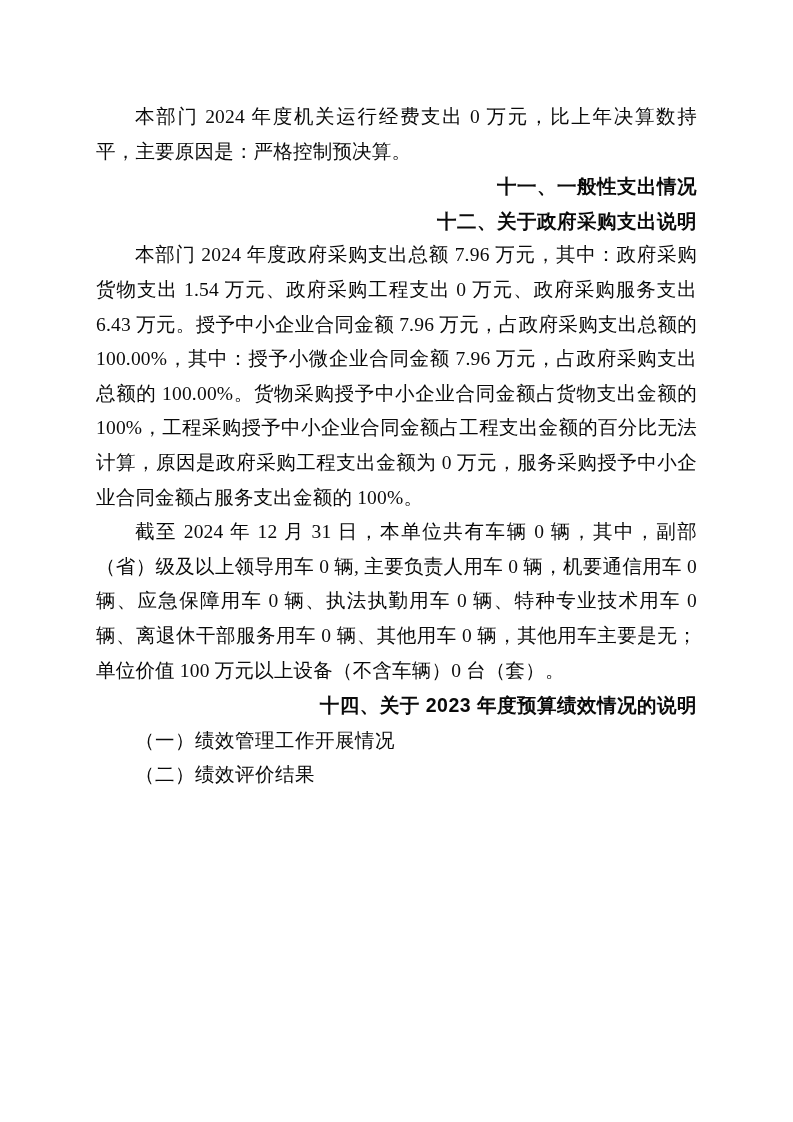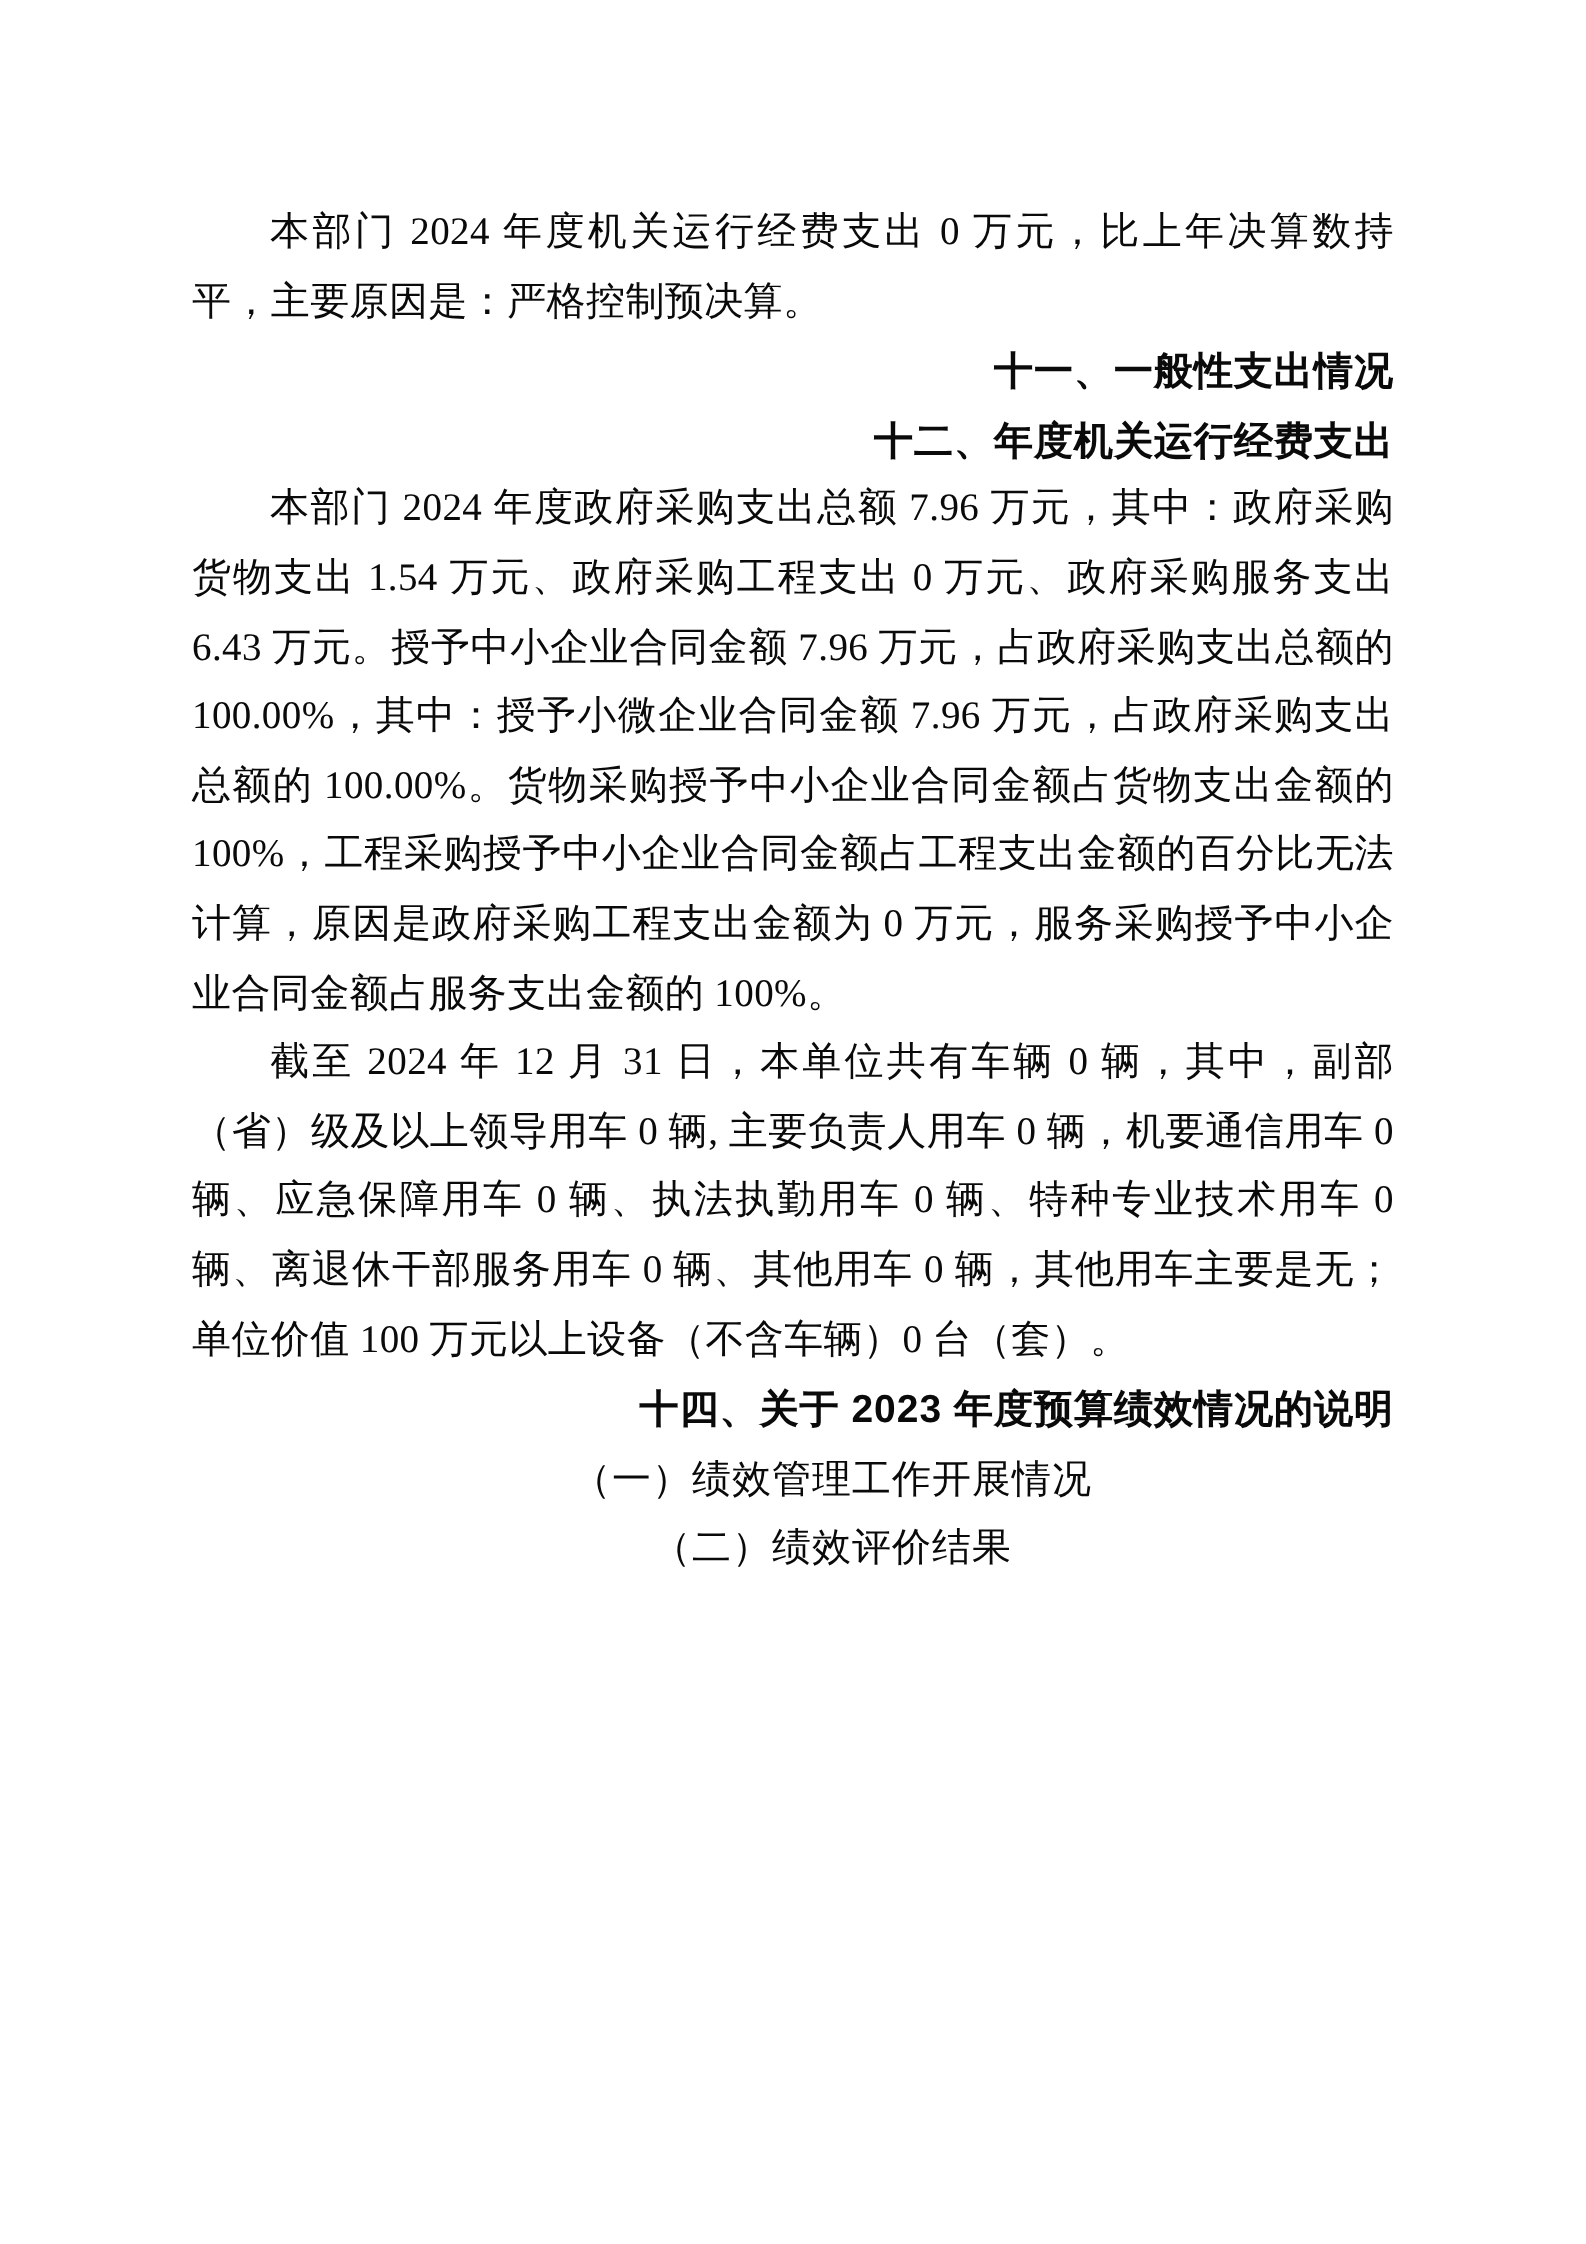--- a/index.html
+++ b/index.html
@@ -31,31 +31,31 @@
     font-family: "Liberation Sans", "DejaVu Sans", sans-serif;
     font-weight: bold;
     text-indent: 2em;
     text-align: right;
     letter-spacing: 0.5px;
   }
   .subheading {
     font-family: "Liberation Sans", "DejaVu Sans", sans-serif;
     font-weight: normal;
     text-indent: 2em;
-    text-align: center;
+    text-align: left;
     letter-spacing: 0.5px;
   }
 </style>
 </head>
 <body>
 
 <div class="page">
   <div class="content">
     <p class="para">本部门 2024 年度机关运行经费支出 0 万元，比上年决算数持平，主要原因是：严格控制预决算。</p>
     <p class="heading">十一、一般性支出情况</p>
-    <p class="heading">十二、年度机关运行经费支出</p>
+    <p class="heading">十二、关于政府采购支出说明</p>
     <p class="para">本部门 2024 年度政府采购支出总额 7.96 万元，其中：政府采购货物支出 1.54 万元、政府采购工程支出 0 万元、政府采购服务支出 6.43 万元。授予中小企业合同金额 7.96 万元，占政府采购支出总额的 100.00%，其中：授予小微企业合同金额 7.96 万元，占政府采购支出总额的 100.00%。货物采购授予中小企业合同金额占货物支出金额的 100%，工程采购授予中小企业合同金额占工程支出金额的百分比无法计算，原因是政府采购工程支出金额为 0 万元，服务采购授予中小企业合同金额占服务支出金额的 100%。</p>
     <p class="para">截至 2024 年 12 月 31 日，本单位共有车辆 0 辆，其中，副部（省）级及以上领导用车 0 辆, 主要负责人用车 0 辆，机要通信用车 0 辆、应急保障用车 0 辆、执法执勤用车 0 辆、特种专业技术用车 0 辆、离退休干部服务用车 0 辆、其他用车 0 辆，其他用车主要是无；单位价值 100 万元以上设备（不含车辆）0 台（套）。</p>
     <p class="heading">十四、关于 2023 年度预算绩效情况的说明</p>
     <p class="subheading">（一）绩效管理工作开展情况</p>
     <p class="subheading">（二）绩效评价结果</p>
   </div>
 </div>
 
 </body></html>

